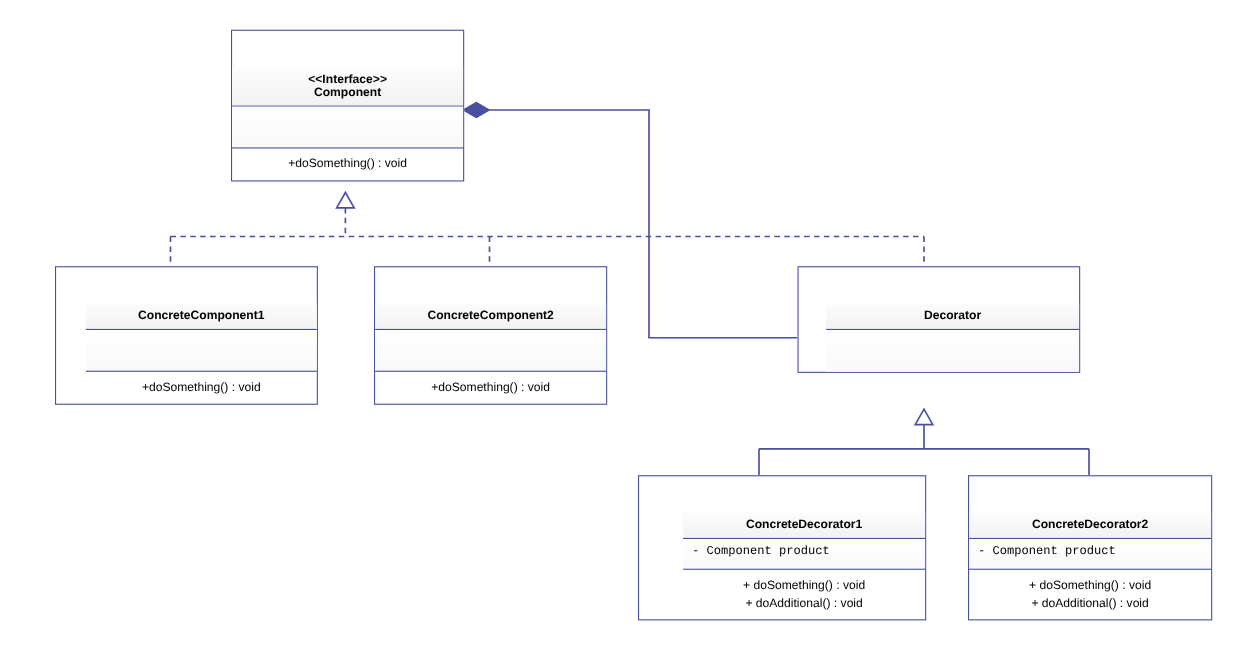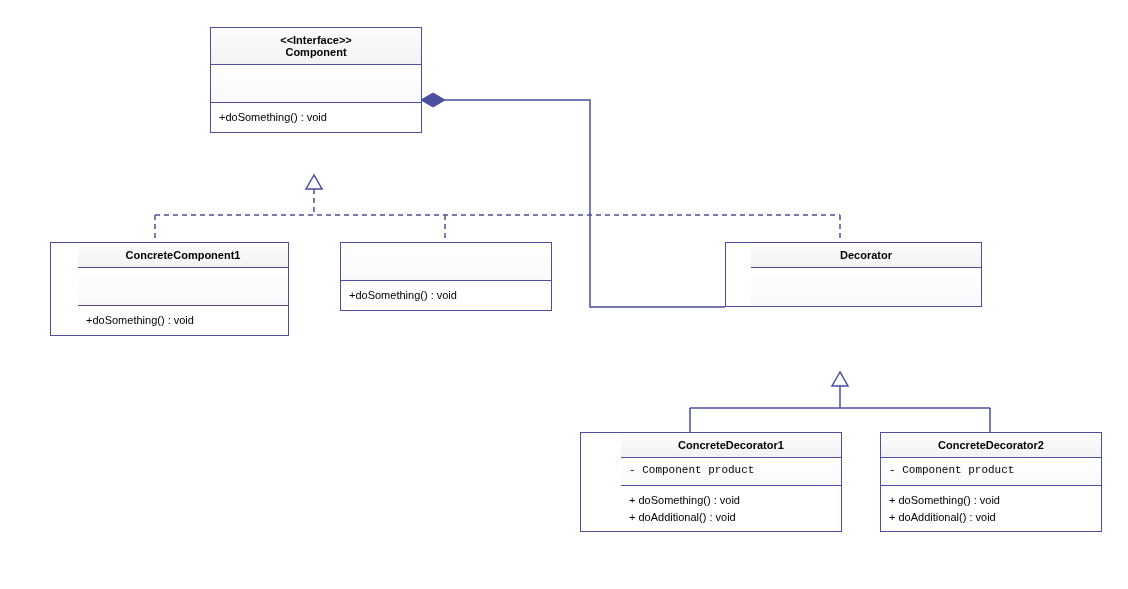--- a/index.html
+++ b/index.html
@@ -24,30 +24,32 @@
     border-bottom: 1.5px solid #4a4f9f;
     padding: 4px 8px;
     box-sizing: border-box;
   }
   .compartment:last-child { border-bottom: none; }
   .name-comp {
     text-align: center;
     font-weight: bold;
     background: linear-gradient(#fdfdfd, #f2f2f2);
     padding: 6px 8px;
+    margin-top: 32px;
   }
   .attr-comp {
     min-height: 38px;
     background: linear-gradient(#ffffff, #f9f9fb);
     font-family: Liberation Mono, monospace;
   }
   .op-comp {
     min-height: 20px;
     padding: 6px 8px;
     line-height: 1.5;
+    text-align: center;
   }
   .stereotype { font-weight: bold; }
   svg.connectors {
     position: absolute;
     left: 0; top: 0;
     width: 1128px;
     height: 589px;
     pointer-events: none;
   }
   .line { stroke: #4a4f9f; stroke-width: 1.5; fill: none; }
@@ -95,20 +97,23 @@
   <div class="compartment name-comp">
     <div>ConcreteComponent1</div>
   </div>
   <div class="compartment attr-comp"></div>
   <div class="compartment op-comp">
     <div>+doSomething() : void</div>
   </div>
 </div>
 
 <div class="class-box" style="left:340px; top:242px; width:210px;">
+  <div class="compartment name-comp">
+    <div>ConcreteComponent2</div>
+  </div>
   <div class="compartment attr-comp"></div>
   <div class="compartment op-comp">
     <div>+doSomething() : void</div>
   </div>
 </div>
 
 <div class="class-box" style="left:725px; top:242px; width:230px;padding-left:25px;">
   <div class="compartment name-comp">
     <div>Decorator</div>
   </div>

